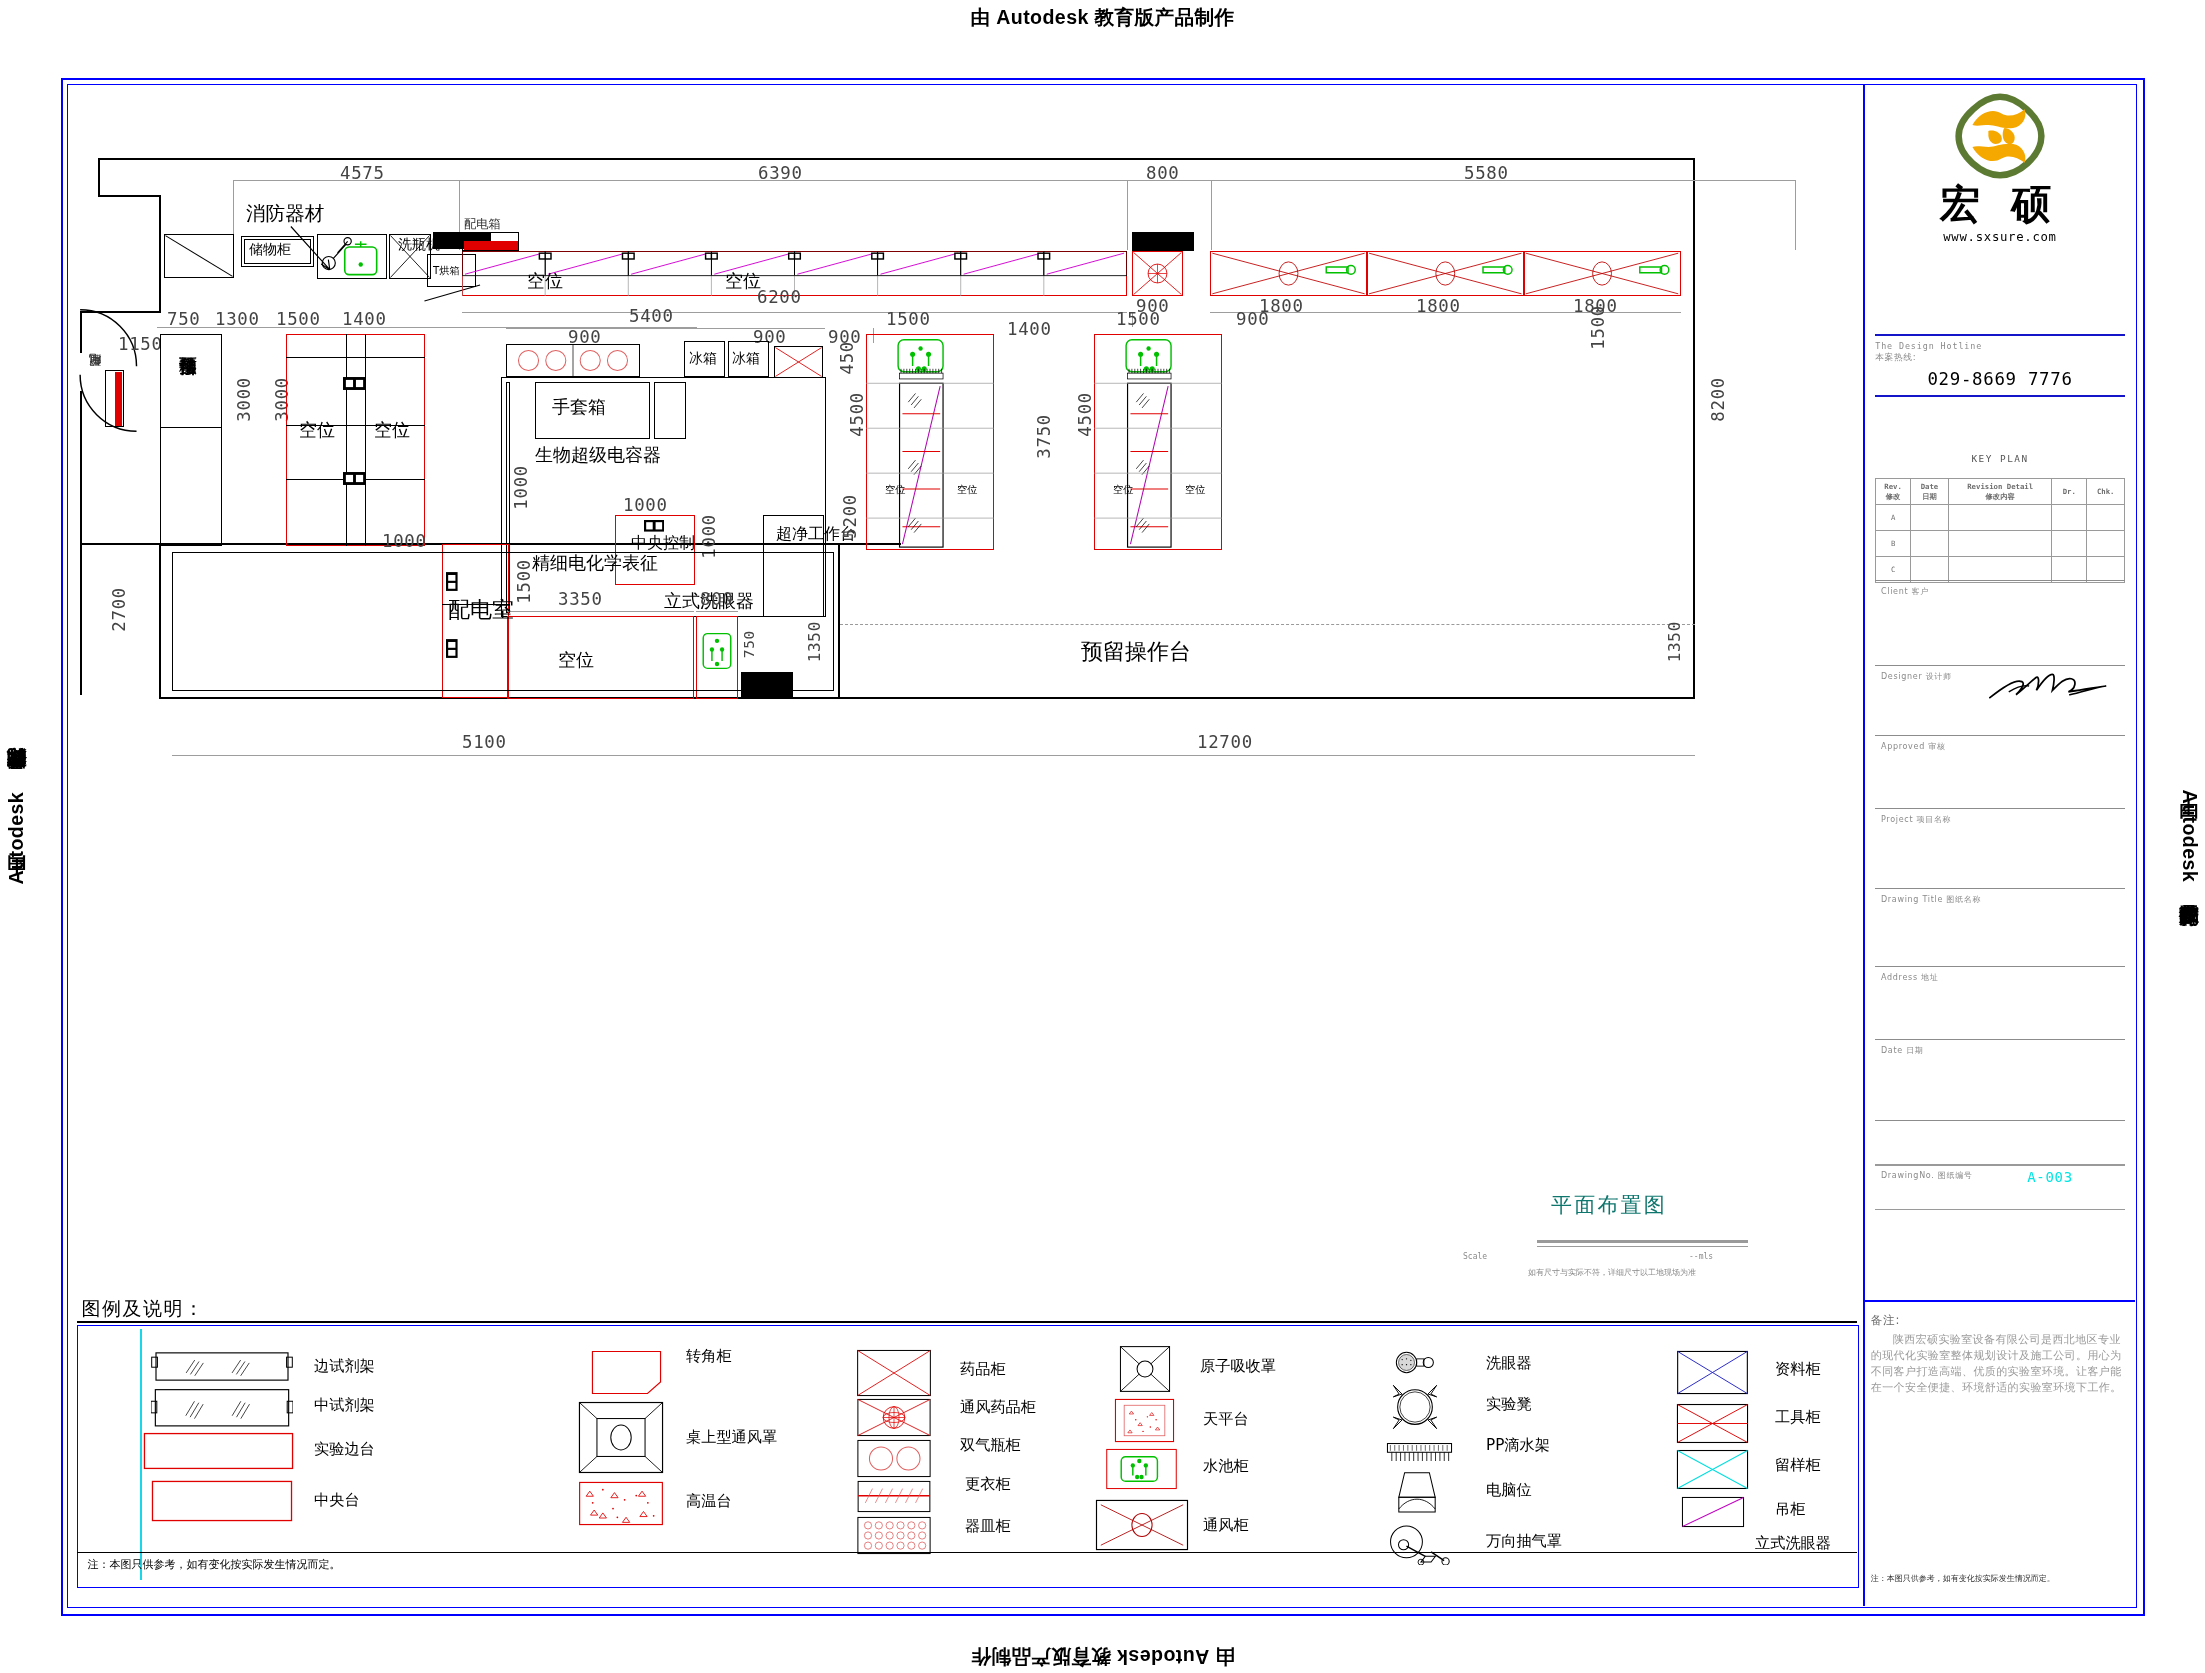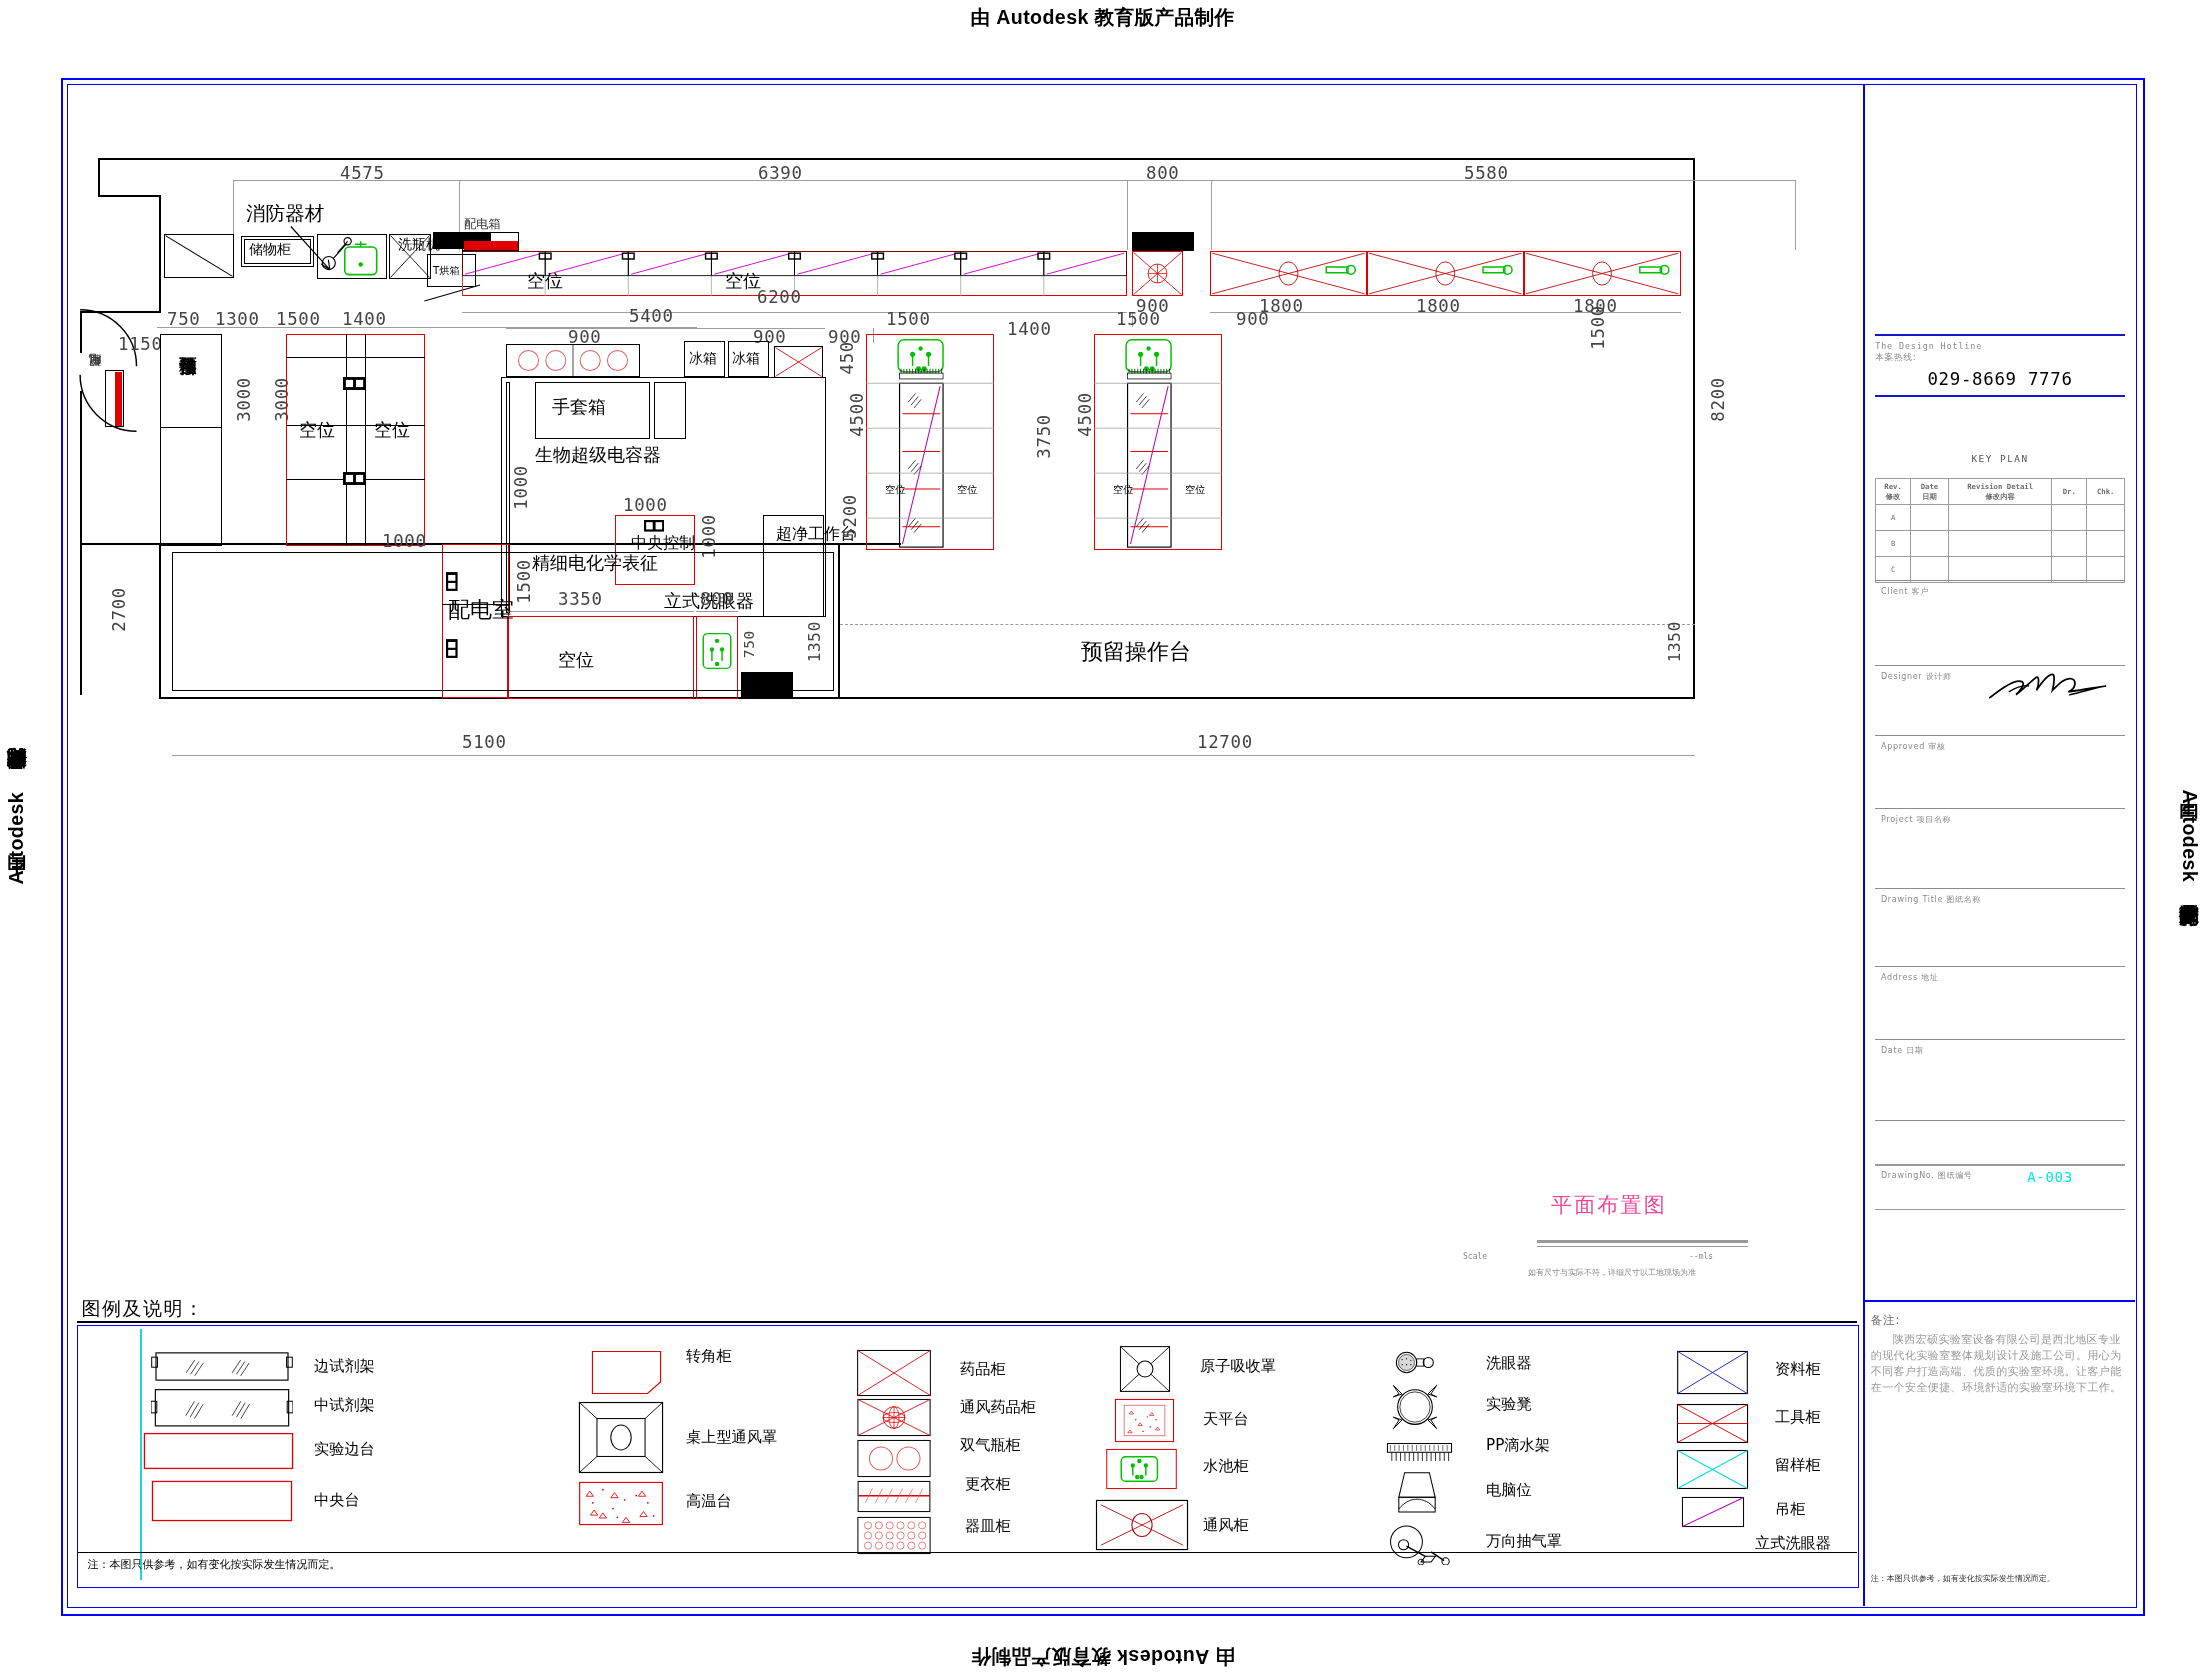--- a/index.html
+++ b/index.html
@@ -76,21 +76,21 @@
   .legend-title{position:absolute;left:11.6px;top:1209px;font-size:19px;letter-spacing:1.5px;}
   .legend-box{position:absolute;left:7.3px;top:1238px;width:1780px;height:261px;border:1.5px solid #0000ff;}
   .legend-inner-line{position:absolute;left:7.3px;top:1234px;width:1780px;height:1.5px;background:#000;}
   .legend-cyan{position:absolute;left:70px;top:1242px;width:1.5px;height:251px;background:#19d6e8;}
   .legend-note{position:absolute;left:17.4px;top:1470px;font-size:11px;}
   .legend-sep{position:absolute;left:7.3px;top:1465px;width:1780px;height:0.7px;background:#000;}
 
   .lg-lab{position:absolute;font-size:15.2px;white-space:nowrap;font-family:"DejaVu Sans",sans-serif;}
   .lg-sym{position:absolute;box-sizing:border-box;}
 
-  .plan-title{position:absolute;left:1481px;top:1104px;color:#ec4899;font-size:21px;letter-spacing:2.2px;
+  .plan-title{position:absolute;left:1481px;top:1104px;color:#0f766e;font-size:21px;letter-spacing:2.2px;
               font-family:"DejaVu Sans",sans-serif;}
   .scalebar{position:absolute;left:1467px;top:1153px;width:211px;height:2.9px;background:#9a9a9a;}
   .scalebar2{position:absolute;left:1467px;top:1159px;width:211px;height:0.7px;background:#9a9a9a;}
   .scaletxt{position:absolute;font-size:8px;color:#8a8a8a;font-family:"DejaVu Sans Mono",monospace;}
   .scalenote{position:absolute;left:1458px;top:1180px;font-size:8px;color:#8a8a8a;}
 </style>
 </head>
 <body>
 
 <div class="wm wm-top">由 Autodesk 教育版产品制作</div>
@@ -98,20 +98,32 @@
 <div class="wm wm-left">由 Autodesk 教育版产品制作</div>
 <div class="wm wm-right">由 Autodesk 教育版产品制作</div>
 
 <div class="frame-outer"></div>
 <div class="frame-inner"></div>
 <div class="tb-divider"></div>
 <div class="tb-divider2"></div>
 
 <div class="titleblock">
 
+  <div class="logo-wrap">
+    <svg class="logo-mark" viewBox="0 0 124 118">
+      <path d="M62 5 C85 5 119 33 119 59 C119 87 87 113 62 113 C37 113 5 87 5 59 C5 33 39 5 62 5 Z" fill="none" stroke="#5d7a32" stroke-width="9"></path>
+      <path d="M62 17 C80 17 105 36 105 59 C105 83 82 101 62 101 C42 101 19 83 19 59 C19 36 44 17 62 17 Z" fill="#ffffff"></path>
+      <path d="M24 44 C34 26 52 20 64 28 C74 34 86 30 96 22 C100 34 92 46 80 48 C66 50 56 44 46 44 C38 44 30 46 24 44 Z" fill="#f5a800"></path>
+      <path d="M24 74 C34 92 52 98 64 90 C74 84 86 88 96 96 C100 84 92 72 80 70 C66 68 56 74 46 74 C38 74 30 72 24 74 Z" fill="#f5a800"></path>
+      <path d="M46 52 C54 50 62 54 64 60 C66 66 62 70 56 70 C50 70 46 64 46 58 Z" fill="#f5a800"></path>
+      <path d="M68 48 C76 48 84 56 82 64 C80 72 72 72 68 66 C65 61 65 52 68 48 Z" fill="#f5a800"></path>
+    </svg>
+    <div class="logo-cn">宏 硕</div>
+    <div class="logo-url">www.sxsure.com</div>
+  </div>
 
   <div style="position:absolute;top:241px;left:0;width:270px;">
     <div class="bluebar"></div>
     <div class="hot-en">The Design Hotline</div>
     <div class="hot-cn cn">本案热线:</div>
     <div class="hot-num">029-8669 7776</div>
     <div class="bluebar"></div>
   </div>
 
   <div class="keyplan">KEY PLAN</div>

